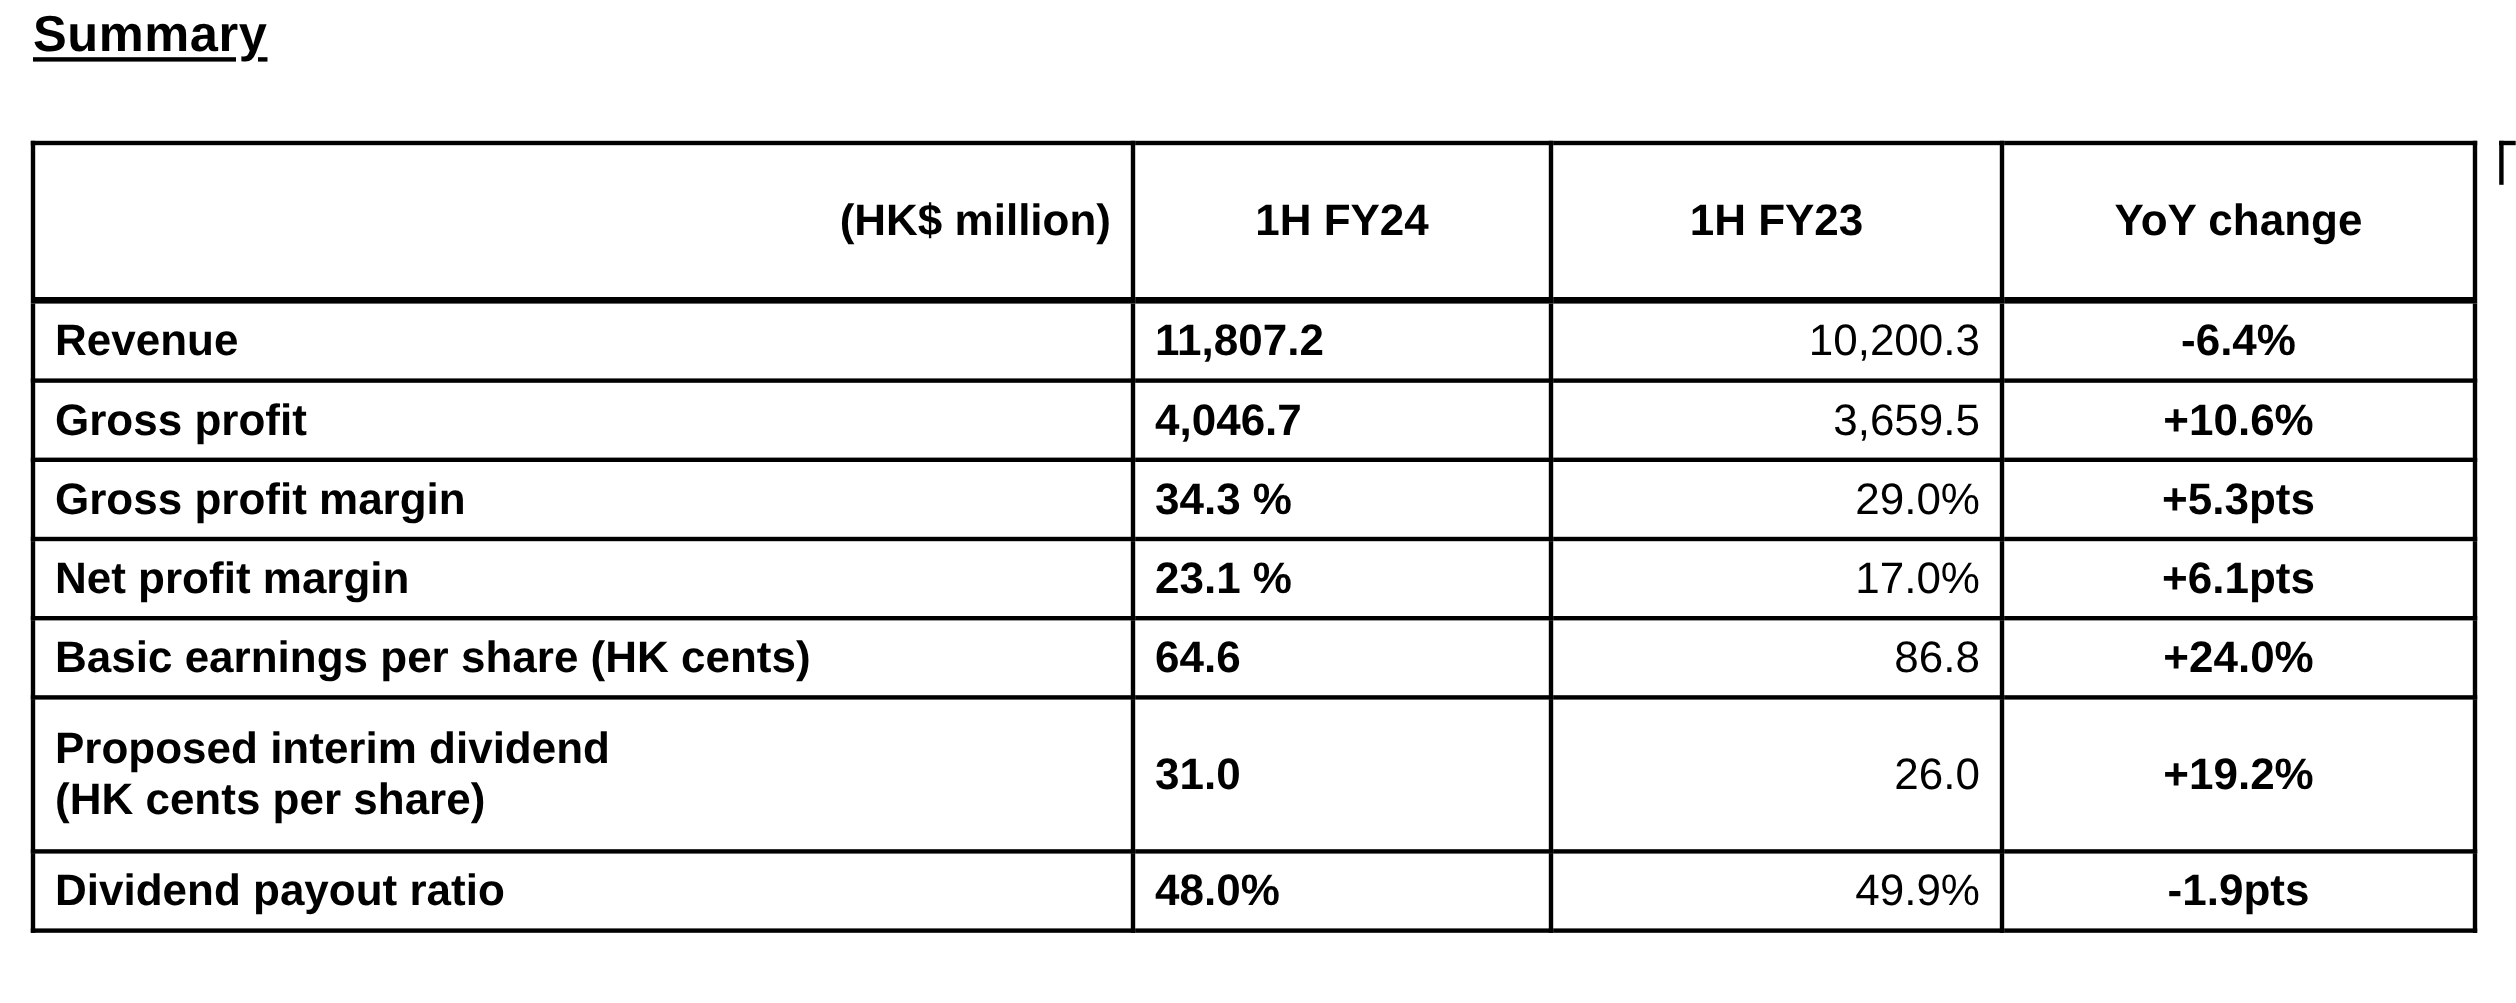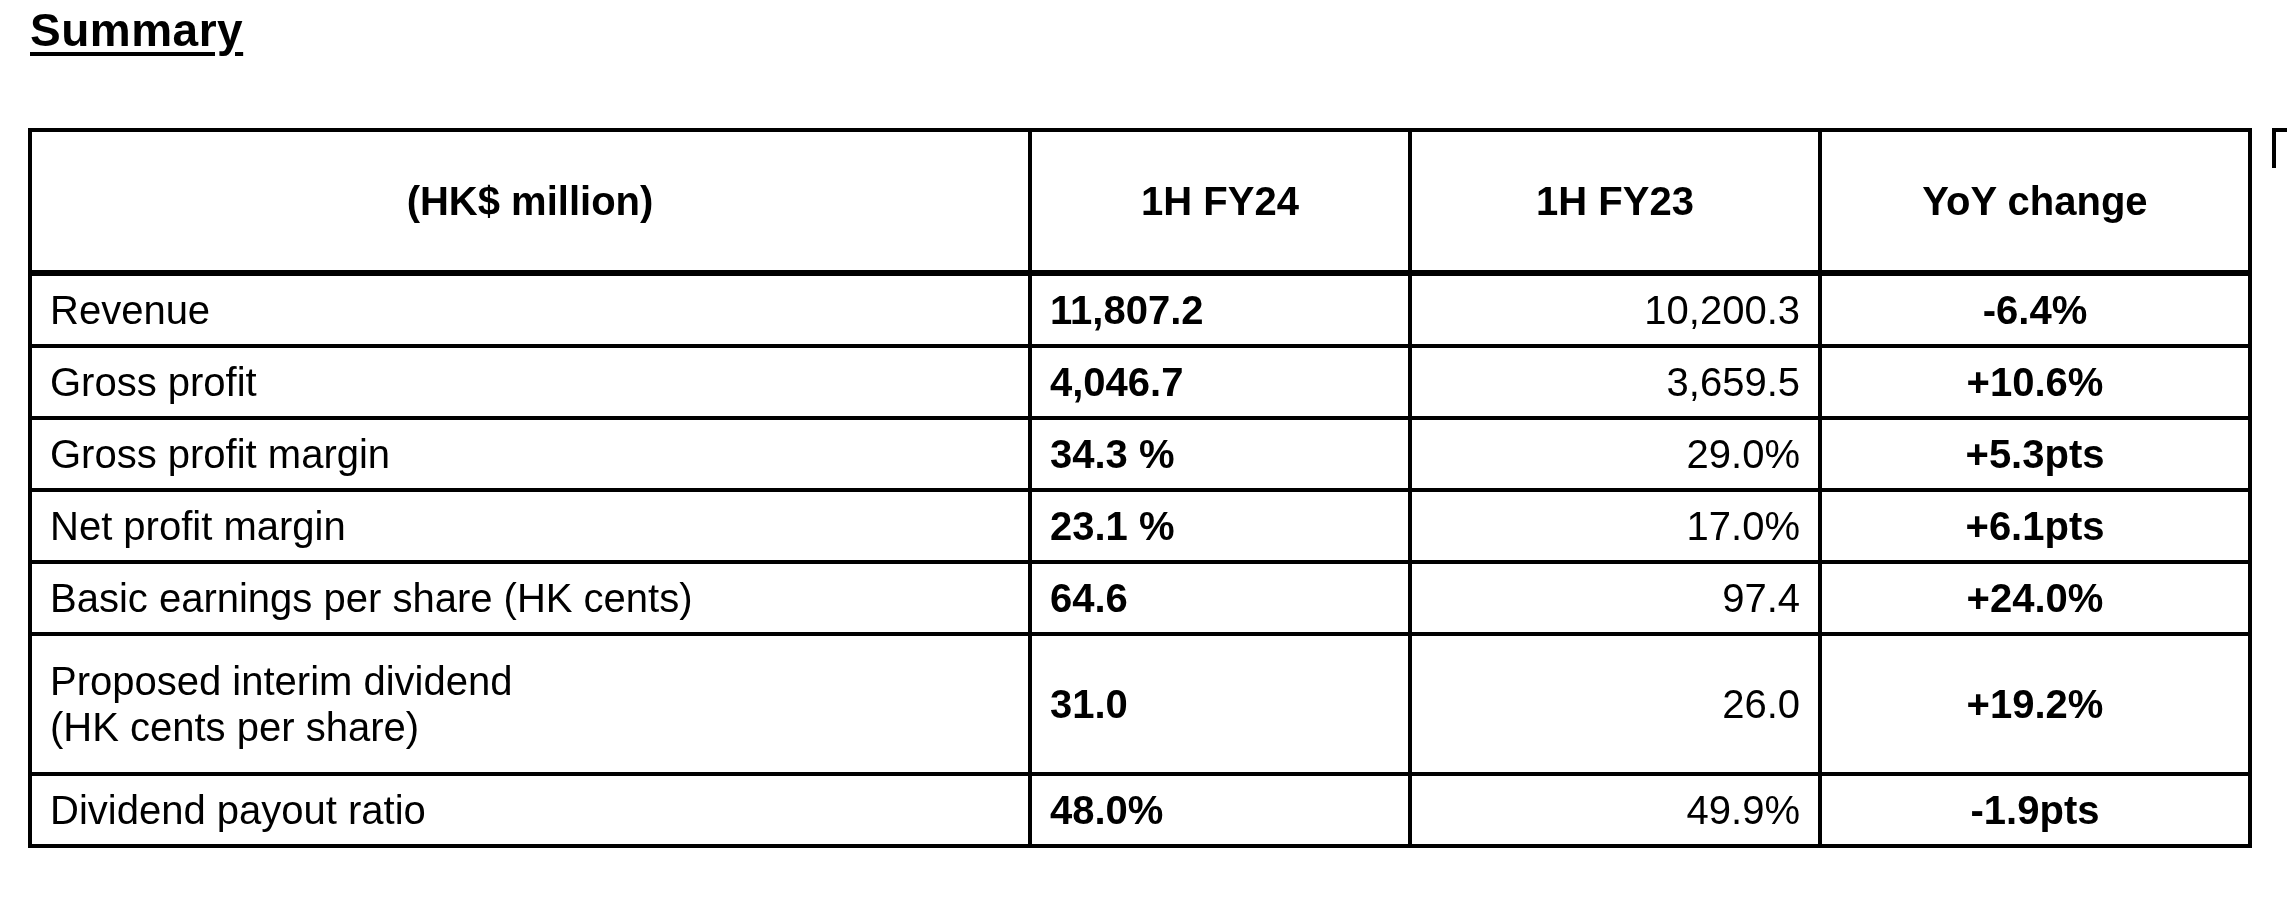--- a/index.html
+++ b/index.html
@@ -60,32 +60,32 @@
   col.c-fy24  { width: 380px; }
   col.c-fy23  { width: 410px; }
   col.c-yoy   { width: 430px; }
 
   .summary-table thead th {
     height: 138px;
     font-weight: bold;
     border-bottom-width: 6px;
   }
   th.h-label {
-    text-align: center;
+    text-align: right;
   }
   th.h-num, th.h-yoy {
     text-align: center;
   }
 
   .summary-table tbody td {
     height: 68px;
   }
   td.label {
     text-align: left;
-    font-weight: normal;
+    font-weight: bold;
     white-space: nowrap;
   }
   td.fy24 {
     text-align: left;
     font-weight: bold;
   }
   td.fy23 {
     text-align: right;
     font-weight: normal;
   }
@@ -157,21 +157,21 @@
       </tr>
       <tr>
         <td class="label">Net profit margin</td>
         <td class="fy24">23.1 %</td>
         <td class="fy23">17.0%</td>
         <td class="yoy">+6.1pts</td>
       </tr>
       <tr>
         <td class="label">Basic earnings per share (HK cents)</td>
         <td class="fy24">64.6</td>
-        <td class="fy23">97.4</td>
+        <td class="fy23">86.8</td>
         <td class="yoy">+24.0%</td>
       </tr>
       <tr class="tall">
         <td class="label">
           <span class="line">Proposed interim dividend</span>
           <span class="line">(HK cents per share)</span>
         </td>
         <td class="fy24">31.0</td>
         <td class="fy23">26.0</td>
         <td class="yoy">+19.2%</td>

